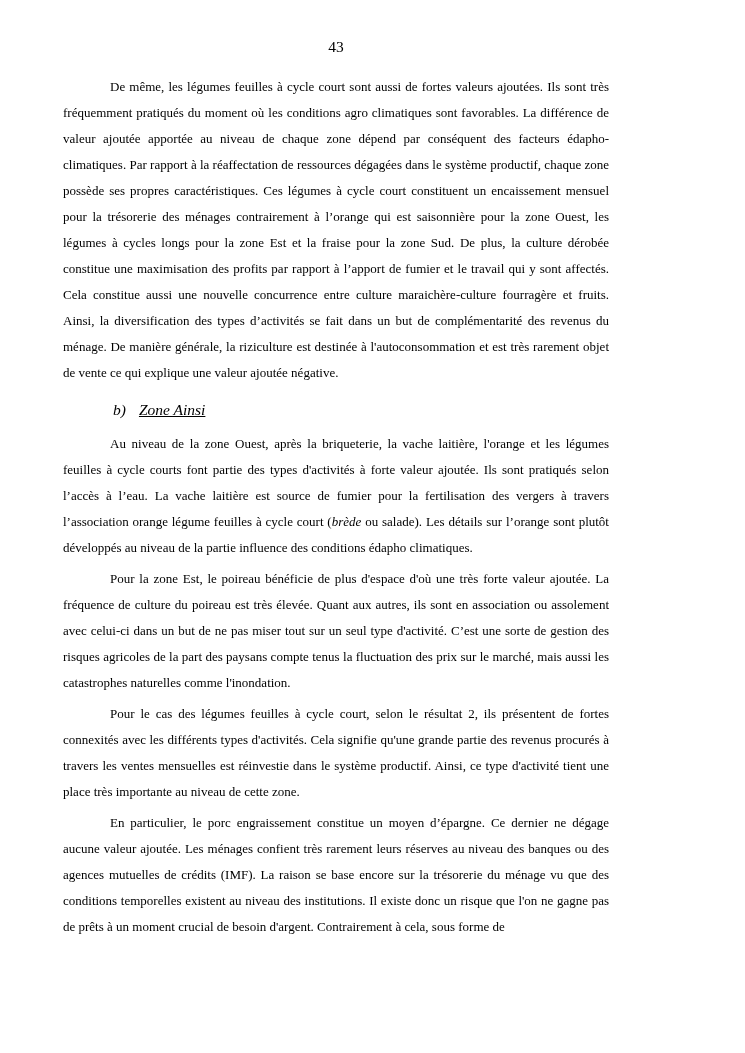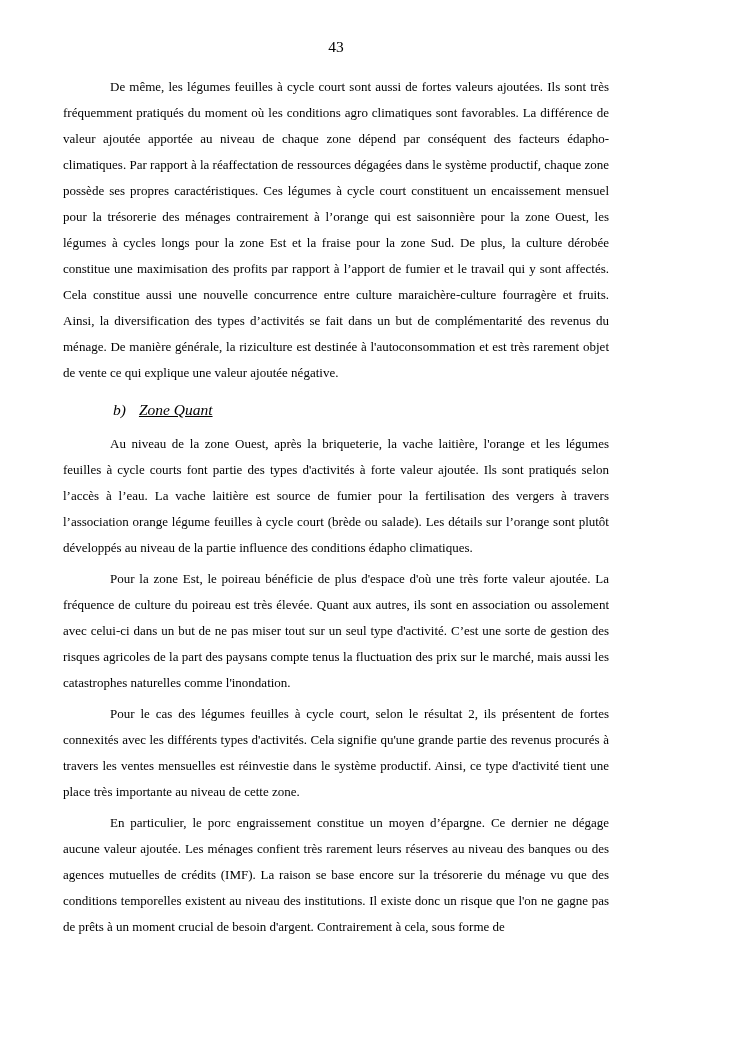--- a/index.html
+++ b/index.html
@@ -38,33 +38,34 @@
     font-size: 15.5px;
     line-height: 26px;
     margin: 11px 0 8px 0;
     padding-left: 50px;
   }
   .heading .h-title {
     text-decoration: underline;
     margin-left: 13px;
   }
   .inline-italic {
+    font-style: italic;
   }
 </style>
 </head>
 <body>
 
 <div class="page">
 
   <div class="page-number">43</div>
 
   <p class="body-para">De même, les légumes feuilles à cycle court sont aussi de fortes valeurs ajoutées. Ils sont très fréquemment pratiqués du moment où les conditions agro climatiques sont favorables. La différence de valeur ajoutée apportée au niveau de chaque zone dépend par conséquent des facteurs édapho-climatiques. Par rapport à la réaffectation de ressources dégagées dans le système productif, chaque zone possède ses propres caractéristiques. Ces légumes à cycle court constituent un encaissement mensuel pour la trésorerie des ménages contrairement à l’orange qui est saisonnière pour la zone Ouest, les légumes à cycles longs pour la zone Est et la fraise pour la zone Sud. De plus, la culture dérobée constitue une maximisation des profits par rapport à l’apport de fumier et le travail qui y sont affectés. Cela constitue aussi une nouvelle concurrence entre culture maraichère-culture fourragère et fruits. Ainsi, la diversification des types d’activités se fait dans un but de complémentarité des revenus du ménage. De manière générale, la riziculture est destinée à l'autoconsommation et est très rarement objet de vente ce qui explique une valeur ajoutée négative.</p>
 
   <div class="heading">
-    <span class="h-label">b)</span><span class="h-title">Zone Quant</span>
+    <span class="h-label">b)</span><span class="h-title">Zone Ainsi</span>
   </div>
 
   <p class="body-para"><span>Au niveau de la zone Ouest, après la briqueterie, la vache laitière, l'orange et les légumes feuilles à cycle courts font partie des types d'activités à forte valeur ajoutée. Ils sont pratiqués selon l’accès à l’eau. La vache laitière est source de fumier pour la fertilisation des vergers à travers l’association orange légume feuilles à cycle court (</span><span class="inline-italic">brède</span><span> ou salade). Les détails sur l’orange sont plutôt développés au niveau de la partie influence des conditions édapho climatiques.</span></p>
 
 
   <p class="body-para">Pour la zone Est, le poireau bénéficie de plus d'espace d'où une très forte valeur ajoutée. La fréquence de culture du poireau est très élevée. Quant aux autres, ils sont en association ou assolement avec celui-ci dans un but de ne pas miser tout sur un seul type d'activité. C’est une sorte de gestion des risques agricoles de la part des paysans compte tenus la fluctuation des prix sur le marché, mais aussi les catastrophes naturelles comme l'inondation.</p>
 
   <p class="body-para">Pour le cas des légumes feuilles à cycle court, selon le résultat 2, ils présentent de fortes connexités avec les différents types d'activités. Cela signifie qu'une grande partie des revenus procurés à travers les ventes mensuelles est réinvestie dans le système productif. Ainsi, ce type d'activité tient une place très importante au niveau de cette zone.</p>
 
   <p class="body-para">En particulier, le porc engraissement constitue un moyen d’épargne. Ce dernier ne dégage aucune valeur ajoutée. Les ménages confient très rarement leurs réserves au niveau des banques ou des agences mutuelles de crédits (IMF). La raison se base encore sur la trésorerie du ménage vu que des conditions temporelles existent au niveau des institutions. Il existe donc un risque que l'on ne gagne pas de prêts à un moment crucial de besoin d'argent. Contrairement à cela, sous forme de</p>

